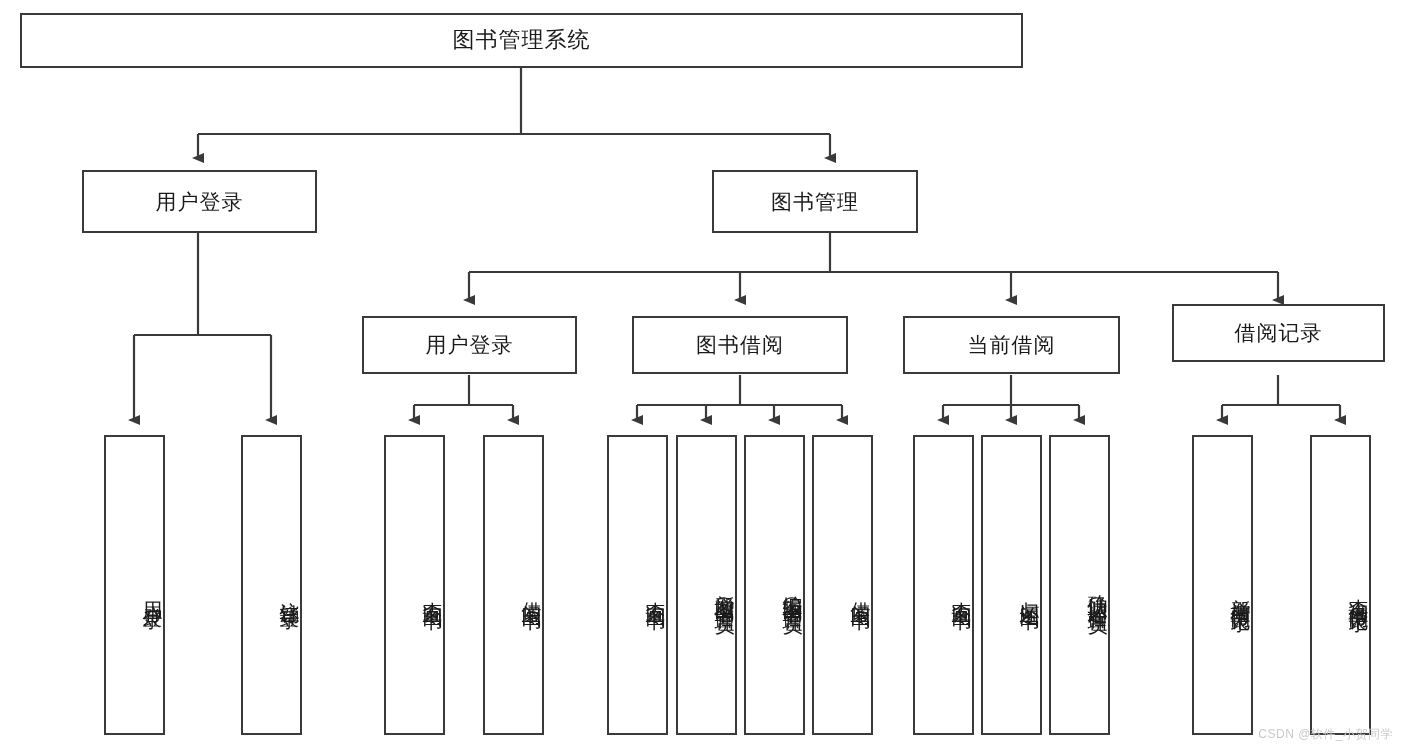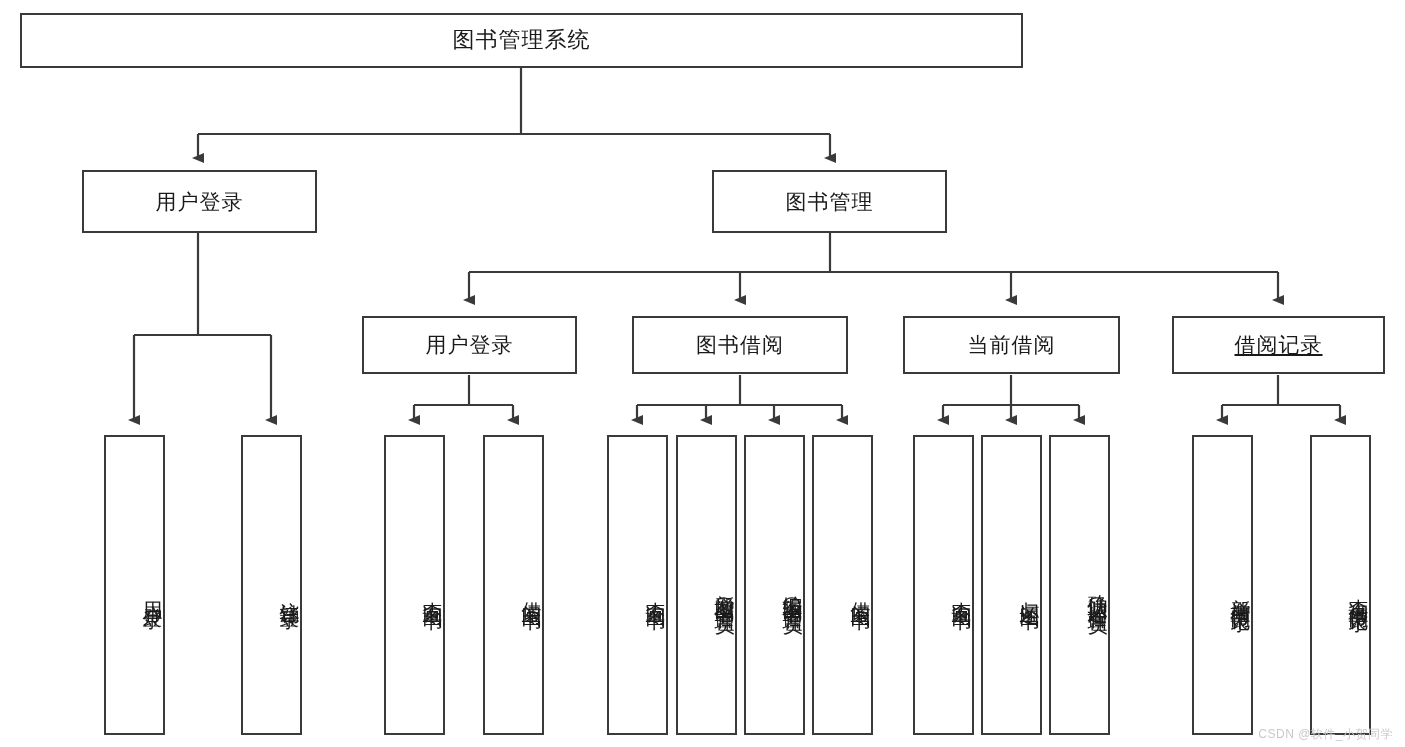--- a/index.html
+++ b/index.html
@@ -126,34 +126,34 @@
     </g>
   </svg>
 
   <div class="node root h" style="left:20px; top:13px; width:1003px; height:55px;text-align:center;">
     <span>图书管理系统</span>
   </div>
 
   <div class="node h" style="left:82px; top:170px; width:235px; height:63px;">
     <span>用户登录</span>
   </div>
-  <div class="node h" style="left:712px; top:170px; width:235px; height:63px;">
+  <div class="node h" style="left:712px; top:170px; width:206px; height:63px;">
     <span>图书管理</span>
   </div>
 
   <div class="node h" style="left:362px; top:316px; width:215px; height:58px;">
     <span>用户登录</span>
   </div>
   <div class="node h" style="left:632px; top:316px; width:216px; height:58px;text-align:center;">
     <span>图书借阅</span>
   </div>
   <div class="node h" style="left:903px; top:316px; width:217px; height:58px;">
     <span>当前借阅</span>
   </div>
-  <div class="node h" style="left:1172px; top:316px; width:213px; height:58px;text-decoration:underline;">
+  <div class="node h" style="left:1172px; top:304px; width:213px; height:58px;">
     <span>借阅记录</span>
   </div>
 
   <div class="node v" style="left:104px; top:435px; width:61px; height:300px;">
     <span class="vtext">用户登录</span>
   </div>
   <div class="node v" style="left:241px; top:435px; width:61px; height:300px;">
     <span class="vtext">注销登录</span>
   </div>
 

